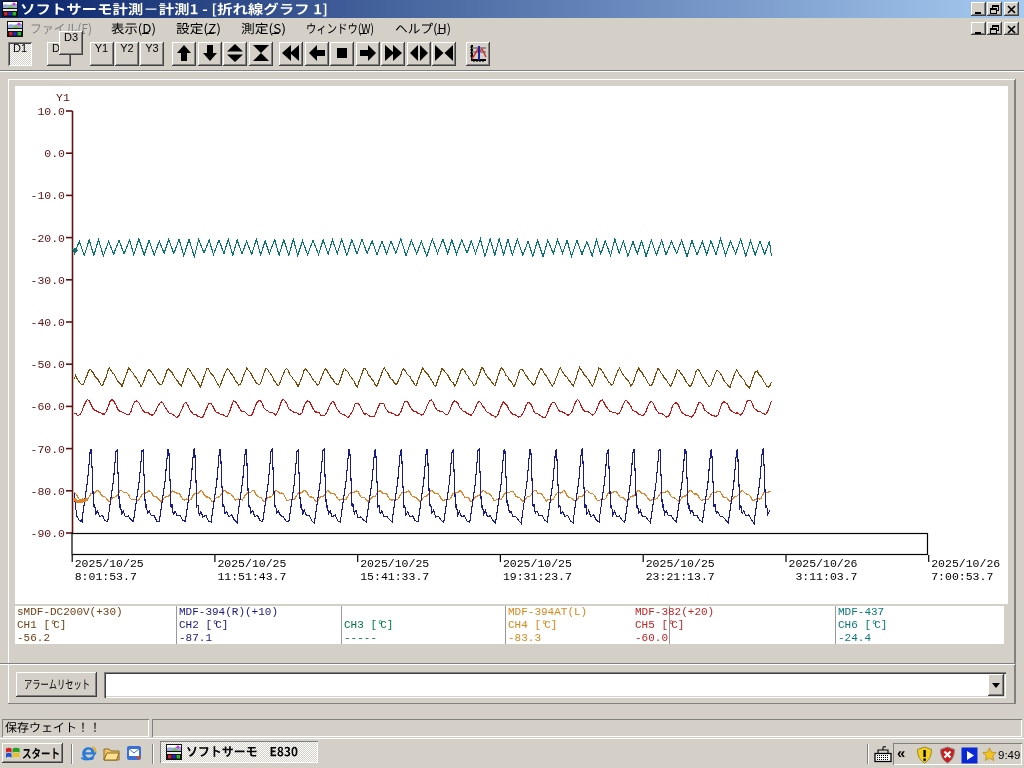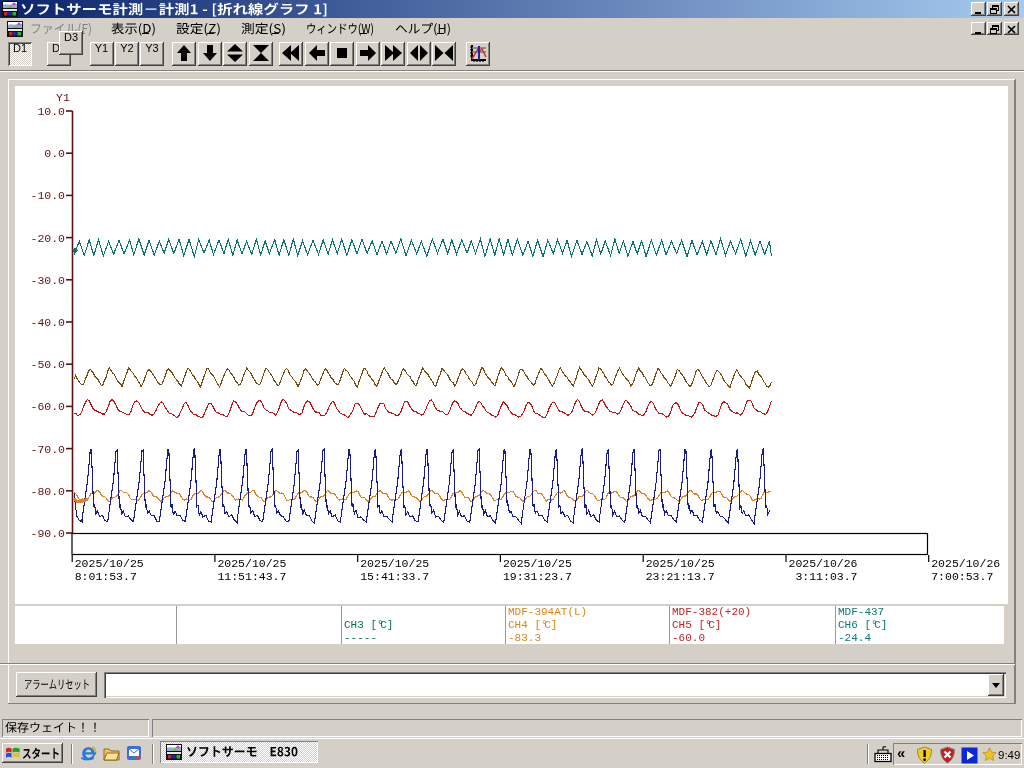--- a/index.html
+++ b/index.html
@@ -251,23 +251,25 @@
       <line x1="913.7" y1="469" x2="913.7" y2="476" stroke="#000" stroke-width="1.2"></line>
       <text x="916.2" y="481" font-family="Liberation Mono" font-size="11.5" fill="#000" xml:space="preserve">2025/10/26</text>
       <text x="916.2" y="494" font-family="Liberation Mono" font-size="11.5" fill="#000" xml:space="preserve">7:00:53.7</text>
     </svg>
     <div class="abs" style="left:15px;top:606px;width:989px;height:38px;background:#fff"></div>
     <div class="abs" style="left:176px;top:606px;width:1px;height:38px;background:#999"></div>
     <div class="abs" style="left:341px;top:606px;width:1px;height:38px;background:#999"></div>
     <div class="abs" style="left:505px;top:606px;width:1px;height:38px;background:#999"></div>
     <div class="abs" style="left:669px;top:606px;width:1px;height:38px;background:#999"></div>
     <div class="abs" style="left:835px;top:606px;width:1px;height:38px;background:#999"></div>
+    <div class="abs mono" style="left:17px;top:606px;color:#704214">sMDF-DC200V(+30)<br>CH1 [<span style="letter-spacing:-3.5px">°</span>C]<br>-56.2</div>
+    <div class="abs mono" style="left:179px;top:606px;color:#1a1a80">MDF-394(R)(+10)<br>CH2 [<span style="letter-spacing:-3.5px">°</span>C]<br>-87.1</div>
     <div class="abs mono" style="left:344px;top:606px;color:#007848"><br>CH3 [<span style="letter-spacing:-3.5px">°</span>C]<br>-----</div>
     <div class="abs mono" style="left:508px;top:606px;color:#d8871c">MDF-394AT(L)<br>CH4 [<span style="letter-spacing:-3.5px">°</span>C]<br>-83.3</div>
-    <div class="abs mono" style="left:672px;top:606px;color:#c22424">MDF-382(+20)<br>CH5 [<span style="letter-spacing:-3.5px">°</span>C]<br>-60.0</div>
+    <div class="abs mono" style="left:635px;top:606px;color:#c22424">MDF-382(+20)<br>CH5 [<span style="letter-spacing:-3.5px">°</span>C]<br>-60.0</div>
     <div class="abs mono" style="left:838px;top:606px;color:#0a7878">MDF-437<br>CH6 [<span style="letter-spacing:-3.5px">°</span>C]<br>-24.4</div>
     <div class="abs" style="left:0px;top:663px;width:1016px;height:1px;background:#808080"></div>
     <div class="abs" style="left:0px;top:664px;width:1016px;height:1px;background:#fff"></div>
     <div class="rb" style="left:16px;top:672px;width:81px;height:25px"></div>
     <svg style="position:absolute;left:24px;top:678px" width="68" height="15">
       <path transform="translate(0,10.8) scale(0.6875,1)" fill="#000" d="M11.2 -8.1 10.6 -8.7C10.4 -8.6 10 -8.6 9.7 -8.6C9 -8.6 3.4 -8.6 2.9 -8.6C2.4 -8.6 1.9 -8.7 1.5 -8.7V-7.6C2 -7.7 2.4 -7.7 2.9 -7.7C3.4 -7.7 8.9 -7.7 9.7 -7.7C9.3 -6.9 8.2 -5.6 7.1 -5L7.9 -4.4C9.2 -5.3 10.4 -6.9 10.8 -7.7C10.9 -7.8 11.1 -8 11.2 -8.1ZM6.4 -6.5H5.3C5.3 -6.2 5.4 -6 5.4 -5.7C5.4 -3.7 5.1 -1.9 3.2 -0.8C2.9 -0.6 2.5 -0.4 2.1 -0.3L3 0.4C6.1 -1.1 6.4 -3.3 6.4 -6.5Z M14.8 -8.9V-7.9C15.1 -8 15.5 -8 15.9 -8C16.5 -8 19.9 -8 20.6 -8C21 -8 21.4 -8 21.7 -7.9V-8.9C21.4 -8.9 21 -8.9 20.6 -8.9C19.9 -8.9 16.5 -8.9 15.9 -8.9C15.5 -8.9 15.1 -8.9 14.8 -8.9ZM22.5 -5.8 21.9 -6.2C21.7 -6.1 21.5 -6.1 21.2 -6.1C20.6 -6.1 15.5 -6.1 14.9 -6.1C14.5 -6.1 14.1 -6.1 13.7 -6.2V-5.2C14.1 -5.2 14.6 -5.2 14.9 -5.2C15.6 -5.2 20.7 -5.2 21.2 -5.2C21 -4.3 20.5 -3.3 19.8 -2.6C18.8 -1.5 17.3 -0.7 15.6 -0.4L16.3 0.5C17.9 0.1 19.4 -0.6 20.6 -2C21.5 -3 22.1 -4.2 22.4 -5.4C22.4 -5.5 22.5 -5.7 22.5 -5.8Z M25.2 -5.2V-4C25.6 -4.1 26.2 -4.1 26.9 -4.1C27.8 -4.1 32.6 -4.1 33.5 -4.1C34 -4.1 34.5 -4 34.8 -4V-5.2C34.5 -5.2 34.1 -5.1 33.5 -5.1C32.6 -5.1 27.8 -5.1 26.9 -5.1C26.2 -5.1 25.6 -5.2 25.2 -5.2Z M38 -1.3C37.7 -1.3 37.2 -1.3 36.9 -1.3L37.1 -0.2C37.4 -0.3 37.8 -0.3 38.1 -0.3C39.7 -0.5 43.7 -0.9 45.5 -1.2C45.8 -0.6 46 -0 46.2 0.4L47.2 -0C46.7 -1.3 45.4 -3.7 44.5 -4.9L43.6 -4.5C44.1 -3.9 44.6 -3 45.1 -2.1C43.8 -1.9 41.5 -1.6 39.7 -1.5C40.3 -3 41.5 -6.7 41.9 -7.8C42 -8.3 42.1 -8.7 42.3 -9L41.1 -9.2C41 -8.9 41 -8.6 40.8 -8C40.5 -6.9 39.3 -3 38.6 -1.4Z M57.3 -9.1H56.2C56.2 -8.8 56.2 -8.5 56.2 -8.1C56.2 -7.6 56.2 -6.6 56.2 -6.2C56.2 -3.9 56.1 -2.9 55.2 -1.9C54.5 -1.1 53.5 -0.6 52.4 -0.3L53.2 0.5C54 0.2 55.2 -0.3 56 -1.3C56.9 -2.3 57.3 -3.2 57.3 -6.1C57.3 -6.6 57.3 -7.6 57.3 -8.1C57.3 -8.5 57.3 -8.8 57.3 -9.1ZM51.7 -9H50.7C50.7 -8.8 50.7 -8.4 50.7 -8.1C50.7 -7.8 50.7 -4.7 50.7 -4.2C50.7 -3.8 50.7 -3.4 50.6 -3.2H51.7C51.7 -3.4 51.7 -3.8 51.7 -4.1C51.7 -4.6 51.7 -7.8 51.7 -8.1C51.7 -8.4 51.7 -8.8 51.7 -9Z M70.6 -6.9 69.9 -7.5C69.8 -7.4 69.6 -7.3 69.3 -7.2C68.8 -7.1 66.7 -6.7 64.6 -6.3V-8.2C64.6 -8.5 64.7 -8.9 64.7 -9.3H63.6C63.6 -8.9 63.7 -8.5 63.7 -8.2V-6.1C62.4 -5.9 61.3 -5.7 60.7 -5.6L60.9 -4.6L63.7 -5.2V-1.5C63.7 -0.4 64.1 0.2 66.3 0.2C67.8 0.2 69 0.1 70.1 -0L70.1 -1.1C68.9 -0.8 67.8 -0.7 66.4 -0.7C64.9 -0.7 64.6 -1 64.6 -1.8V-5.4L69.2 -6.3C68.8 -5.6 67.9 -4.2 67 -3.4L67.9 -2.9C68.8 -3.9 69.8 -5.4 70.3 -6.4C70.4 -6.6 70.5 -6.8 70.6 -6.9Z M77.8 -6.9 76.9 -6.6C77.2 -6.1 77.7 -4.5 77.9 -4L78.7 -4.3C78.6 -4.8 78 -6.4 77.8 -6.9ZM82.1 -6.2 81.1 -6.6C80.9 -5 80.3 -3.5 79.5 -2.5C78.5 -1.2 76.9 -0.3 75.6 0.1L76.3 0.9C77.7 0.4 79.2 -0.5 80.3 -2C81.1 -3 81.6 -4.3 82 -5.6C82 -5.8 82.1 -6 82.1 -6.2ZM75 -6.3 74.1 -6C74.4 -5.5 75 -3.9 75.2 -3.3L76.1 -3.6C75.9 -4.2 75.3 -5.8 75 -6.3Z M88 -1.1C88 -0.6 88 -0 88 0.4H89.1C89.1 -0 89.1 -0.7 89.1 -1.1L89 -5C90.4 -4.6 92.4 -3.8 93.8 -3.1L94.2 -4.1C92.9 -4.7 90.6 -5.6 89 -6.1V-8C89 -8.4 89.1 -8.9 89.1 -9.3H87.9C88 -8.9 88 -8.4 88 -8C88 -7 88 -1.7 88 -1.1Z"></path>
     </svg>
     <div class="sunk2" style="left:104px;top:672px;width:902px;height:26px"></div>
     <div class="rb" style="left:988px;top:674px;width:16px;height:22px">
       <svg width="10" height="8" viewBox="0 0 10 8">

